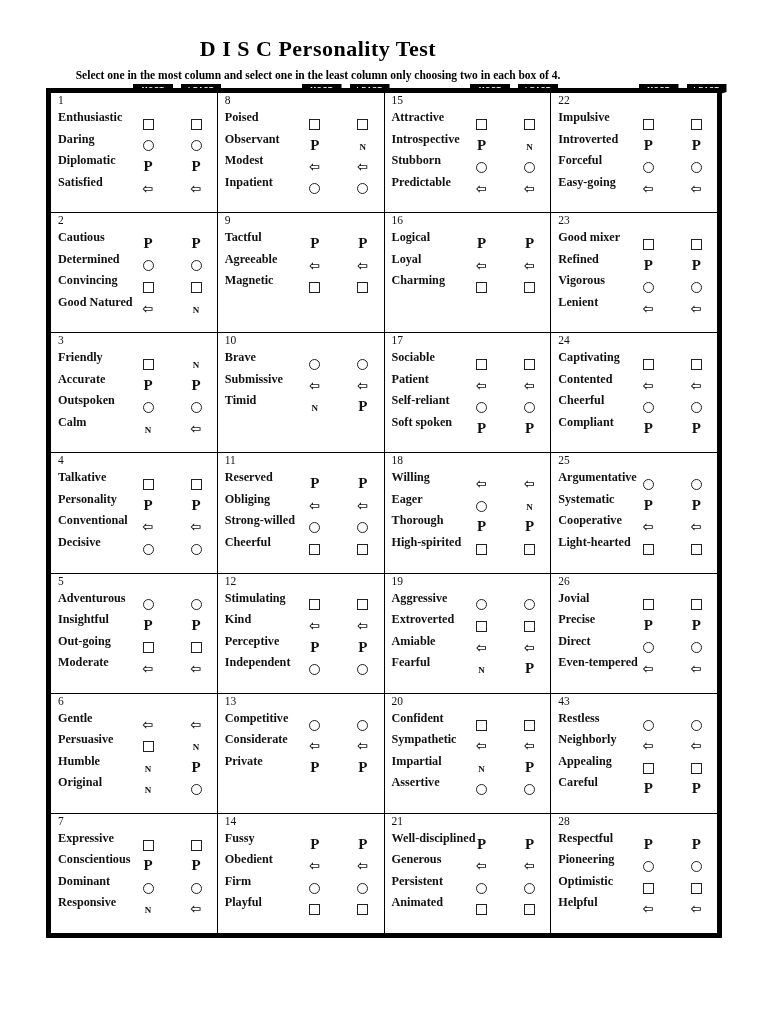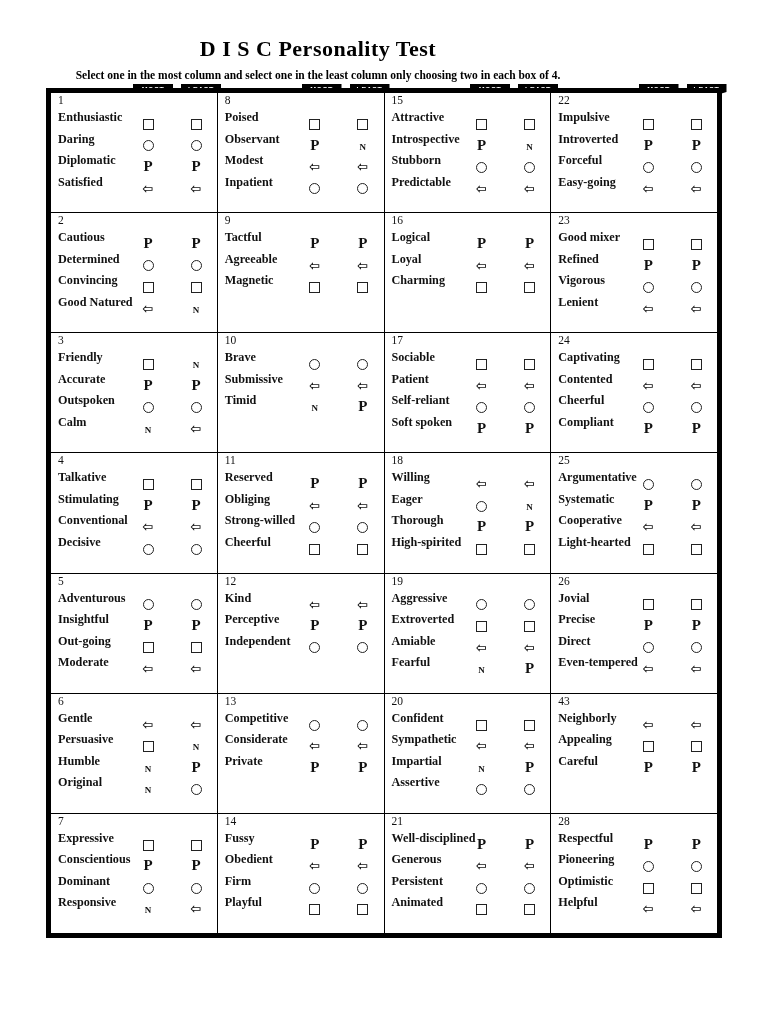--- a/index.html
+++ b/index.html
@@ -301,21 +301,21 @@
           </div>
           <div class="box">
             <div class="boxnum">4</div>
             <div class="rows">
               <div class="row">
                 <div class="label">Talkative</div>
                 <div class="mark most"><span class="sym sym-square"></span></div>
                 <div class="mark least"><span class="sym sym-square"></span></div>
               </div>
               <div class="row">
-                <div class="label">Stimulating</div>
+                <div class="label">Personality</div>
                 <div class="mark most"><span class="sym sym-p">P</span></div>
                 <div class="mark least"><span class="sym sym-p">P</span></div>
               </div>
               <div class="row">
                 <div class="label">Conventional</div>
                 <div class="mark most"><span class="sym sym-arrow">⇦</span></div>
                 <div class="mark least"><span class="sym sym-arrow">⇦</span></div>
               </div>
               <div class="row">
                 <div class="label">Decisive</div>
@@ -488,20 +488,25 @@
                 <div class="label">Cheerful</div>
                 <div class="mark most"><span class="sym sym-square"></span></div>
                 <div class="mark least"><span class="sym sym-square"></span></div>
               </div>
             </div>
           </div>
           <div class="box">
             <div class="boxnum">12</div>
             <div class="rows">
               <div class="row">
+                <div class="label">Stimulating</div>
+                <div class="mark most"><span class="sym sym-square"></span></div>
+                <div class="mark least"><span class="sym sym-square"></span></div>
+              </div>
+              <div class="row">
                 <div class="label">Kind</div>
                 <div class="mark most"><span class="sym sym-arrow">⇦</span></div>
                 <div class="mark least"><span class="sym sym-arrow">⇦</span></div>
               </div>
               <div class="row">
                 <div class="label">Perceptive</div>
                 <div class="mark most"><span class="sym sym-p">P</span></div>
                 <div class="mark least"><span class="sym sym-p">P</span></div>
               </div>
               <div class="row">
@@ -851,20 +856,25 @@
               <div class="row">
                 <div class="label">Even-tempered</div>
                 <div class="mark most"><span class="sym sym-arrow">⇦</span></div>
                 <div class="mark least"><span class="sym sym-arrow">⇦</span></div>
               </div>
             </div>
           </div>
           <div class="box">
             <div class="boxnum">43</div>
             <div class="rows">
+              <div class="row">
+                <div class="label">Restless</div>
+                <div class="mark most"><span class="sym sym-circle"></span></div>
+                <div class="mark least"><span class="sym sym-circle"></span></div>
+              </div>
               <div class="row">
                 <div class="label">Neighborly</div>
                 <div class="mark most"><span class="sym sym-arrow">⇦</span></div>
                 <div class="mark least"><span class="sym sym-arrow">⇦</span></div>
               </div>
               <div class="row">
                 <div class="label">Appealing</div>
                 <div class="mark most"><span class="sym sym-square"></span></div>
                 <div class="mark least"><span class="sym sym-square"></span></div>
               </div>

